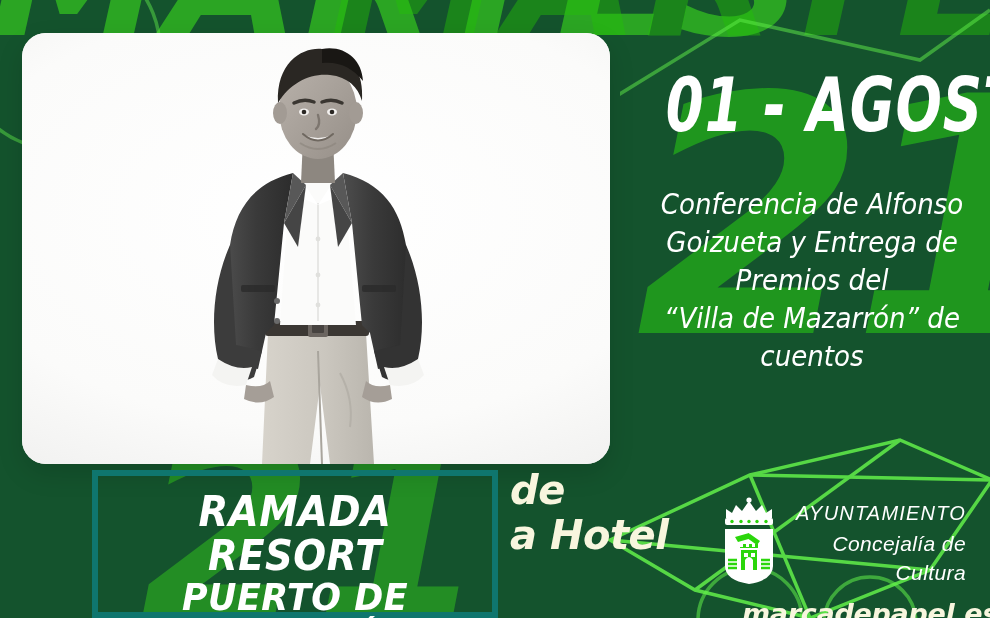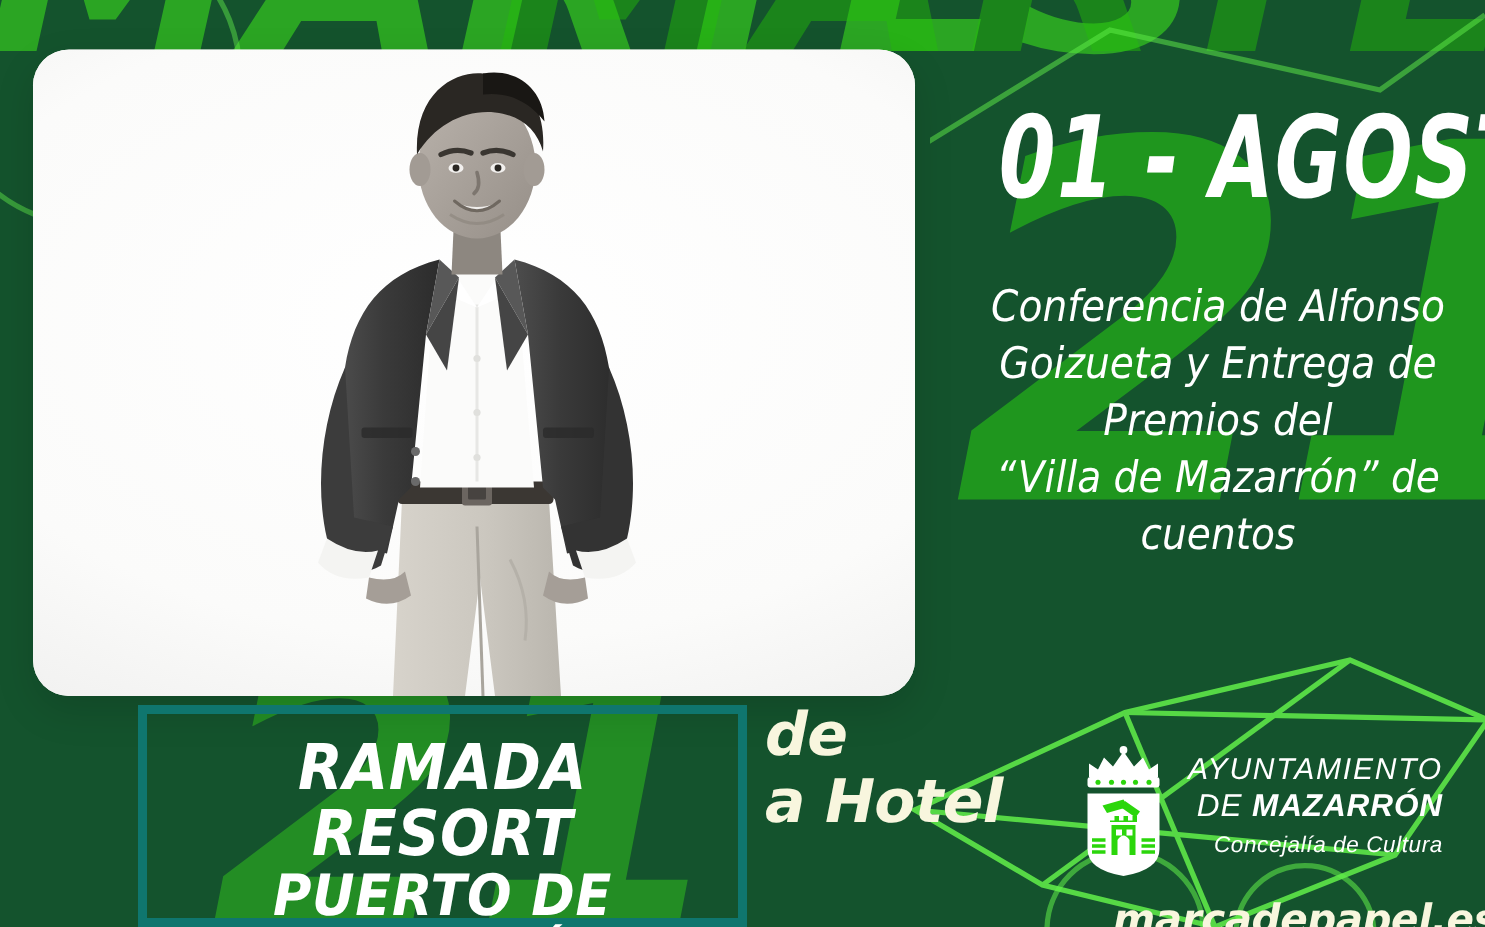--- a/index.html
+++ b/index.html
@@ -115,21 +115,21 @@
   .logo{ position:absolute; left:716px; top:496px; width:250px; height:88px;text-align:right; }
   .crest{ position:absolute; left:0; top:0; width:66px; height:88px; }
   .logo-txt{
     position:absolute; left:76px; top:6px;
     color:#ffffff; font-family:"Liberation Sans", sans-serif;
   }
   .lt1{ font-size:20px; letter-spacing:1.2px; line-height:1.18; font-weight:300; }
   .lt2{ font-size:21px; letter-spacing:.6px; line-height:1.18; }
   .lt2 .lite{ font-weight:300; }
   .lt2 .bold{ font-weight:bold; }
-  .lt3{ font-size:15px; letter-spacing:.4px; line-height:1.4; margin-top:3px; }
+  .lt3{ font-size:21px; letter-spacing:.4px; line-height:1.4; margin-top:3px; }
 
   .site{
     position:absolute; left:742px; top:598px;
     color:#F8F6DE;
     font-family:"DejaVu Sans", sans-serif;
     font-weight:bold; font-size:27px; letter-spacing:-.3px;
   }
 </style>
 </head>
 <body>
@@ -301,20 +301,19 @@
 
       <path d="M19 41 L33 37 L36 42 L22 46 Z" fill="#2BD60B"></path>
       <path d="M34 38 L44 45 L41 49 L31 42 Z" fill="#2BD60B"></path>
 
       <path d="M12 64 h9 M12 68 h9 M12 72 h9" stroke="#2BD60B" stroke-width="2.4" fill="none"></path>
       <path d="M45 64 h9 M45 68 h9 M45 72 h9" stroke="#2BD60B" stroke-width="2.4" fill="none"></path>
     </svg>
 
     <div class="logo-txt">
       <div class="lt1">AYUNTAMIENTO</div>
-      <div class="lt2"><span class="lite">DE </span><span class="bold">MAZARRÓN</span></div>
       <div class="lt3">Concejalía de Cultura</div>
     </div>
   </div>
 
   <div class="site">marcadepapel.es</div>
 
 </div>
 
 </body></html>

